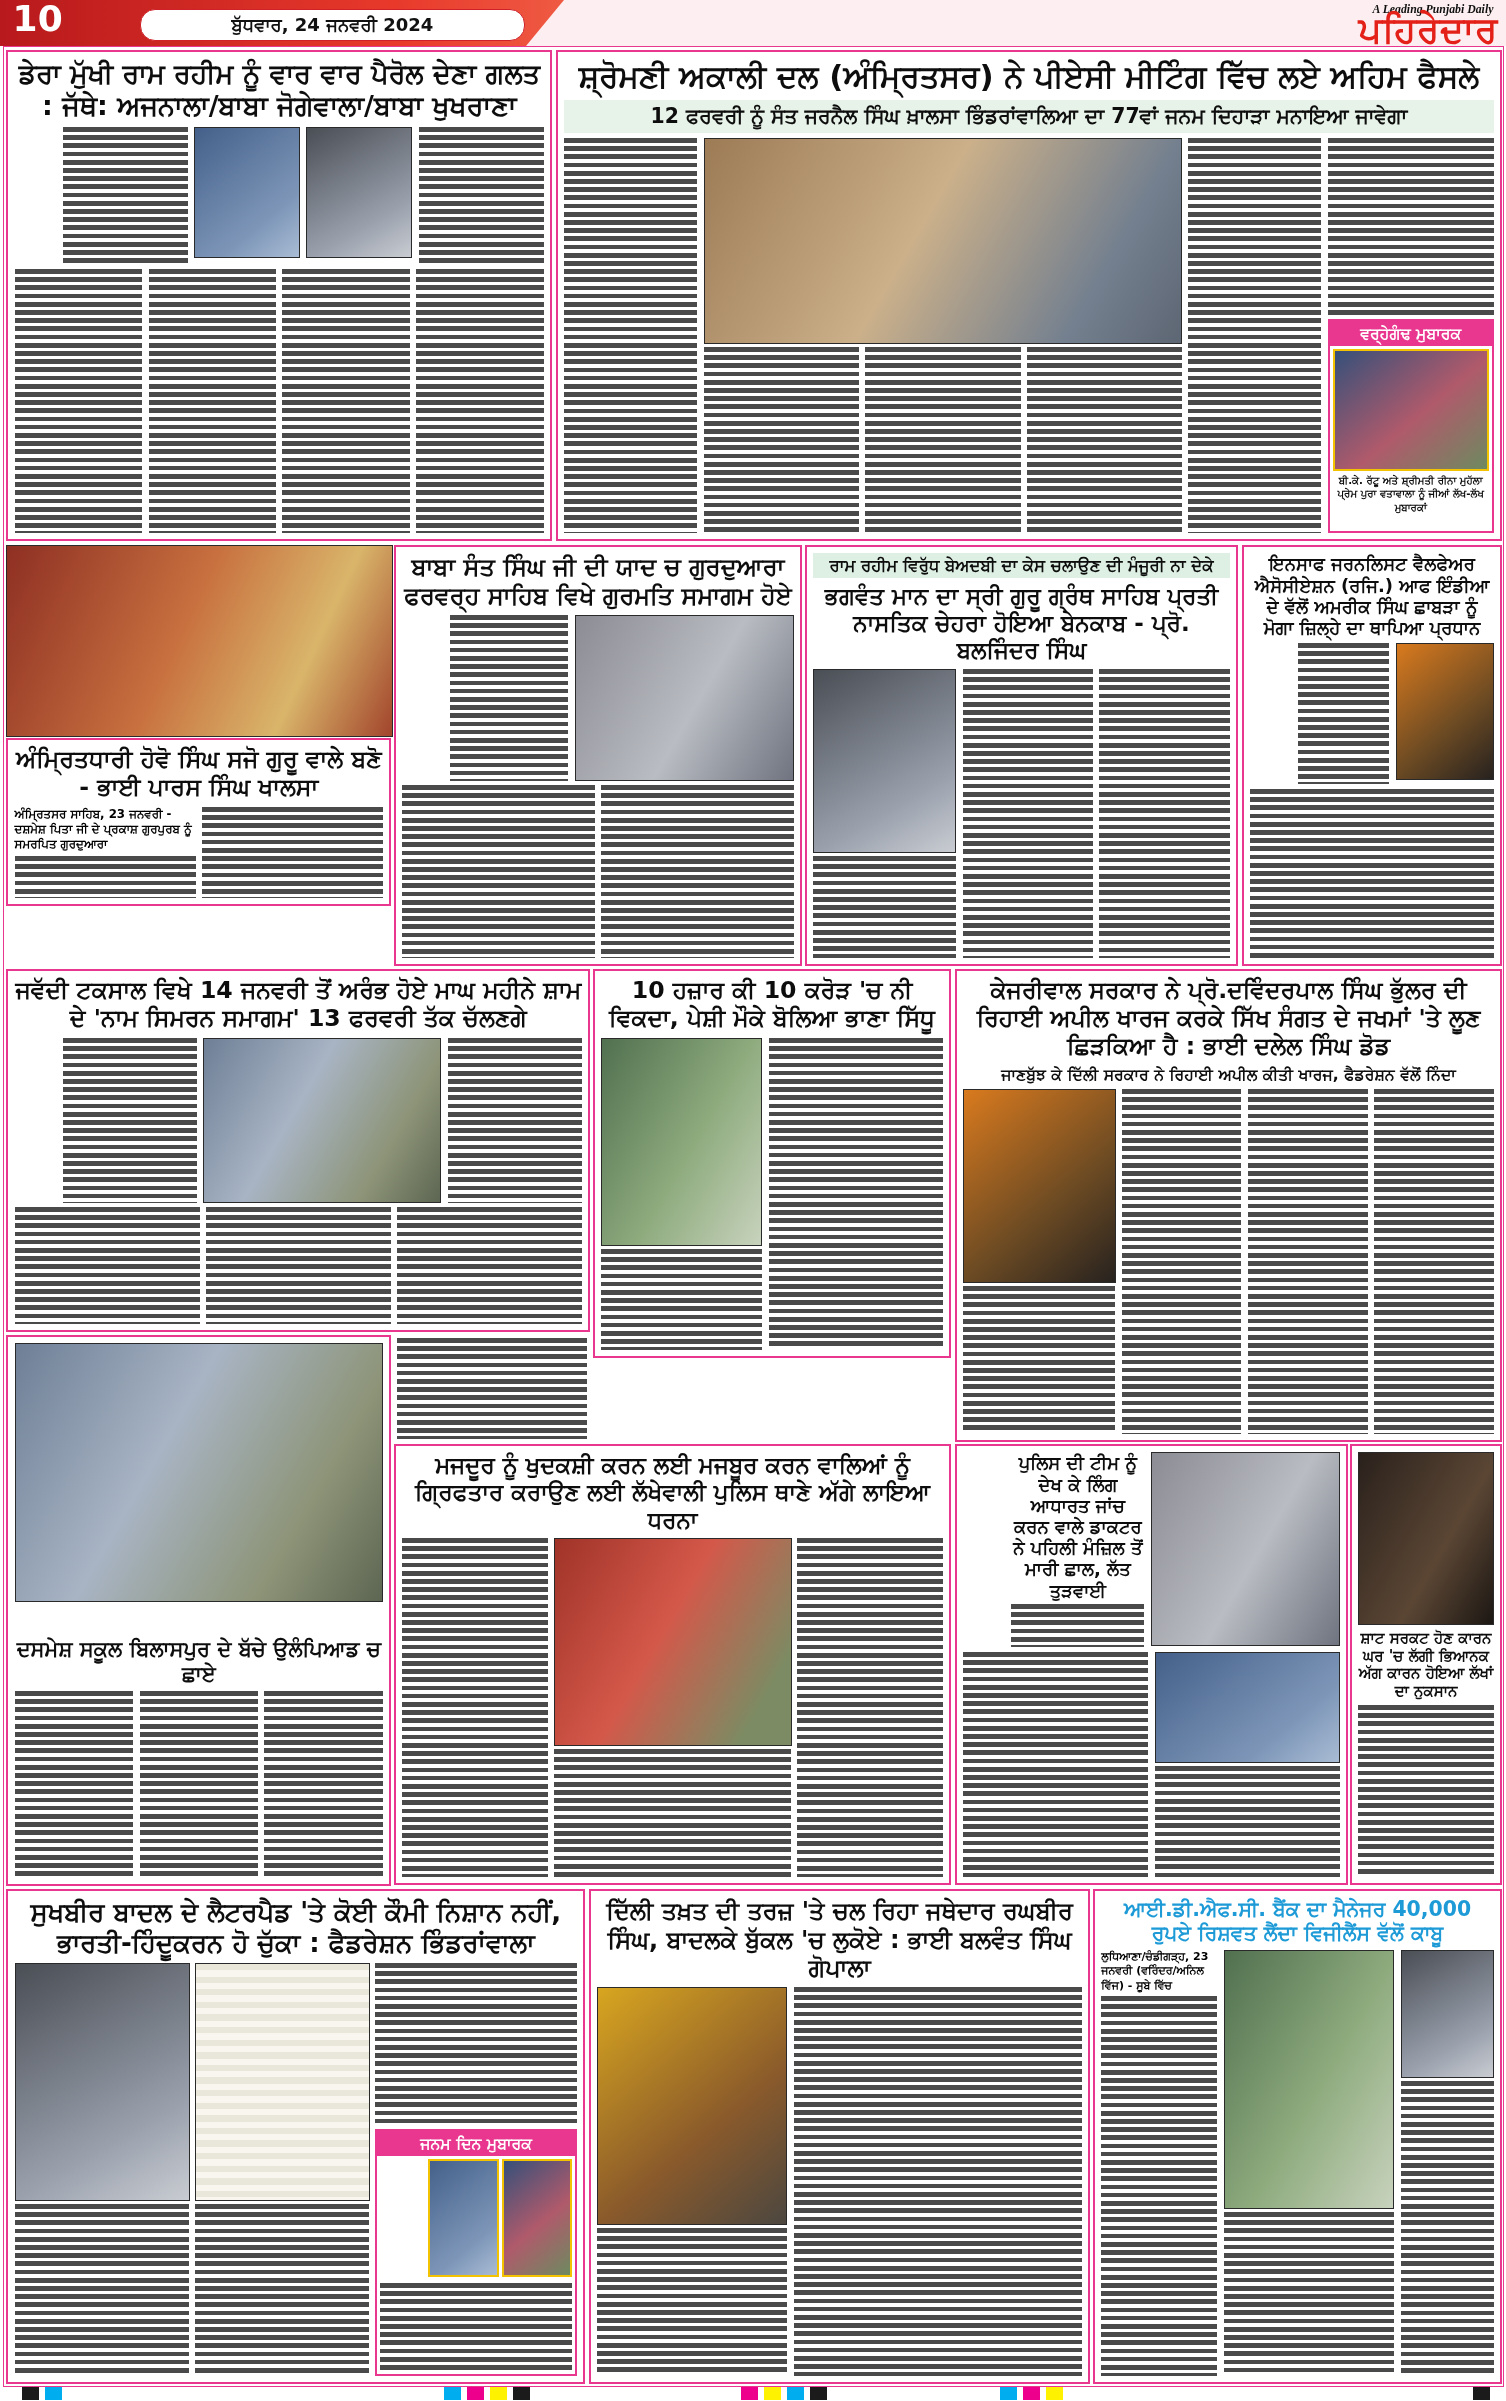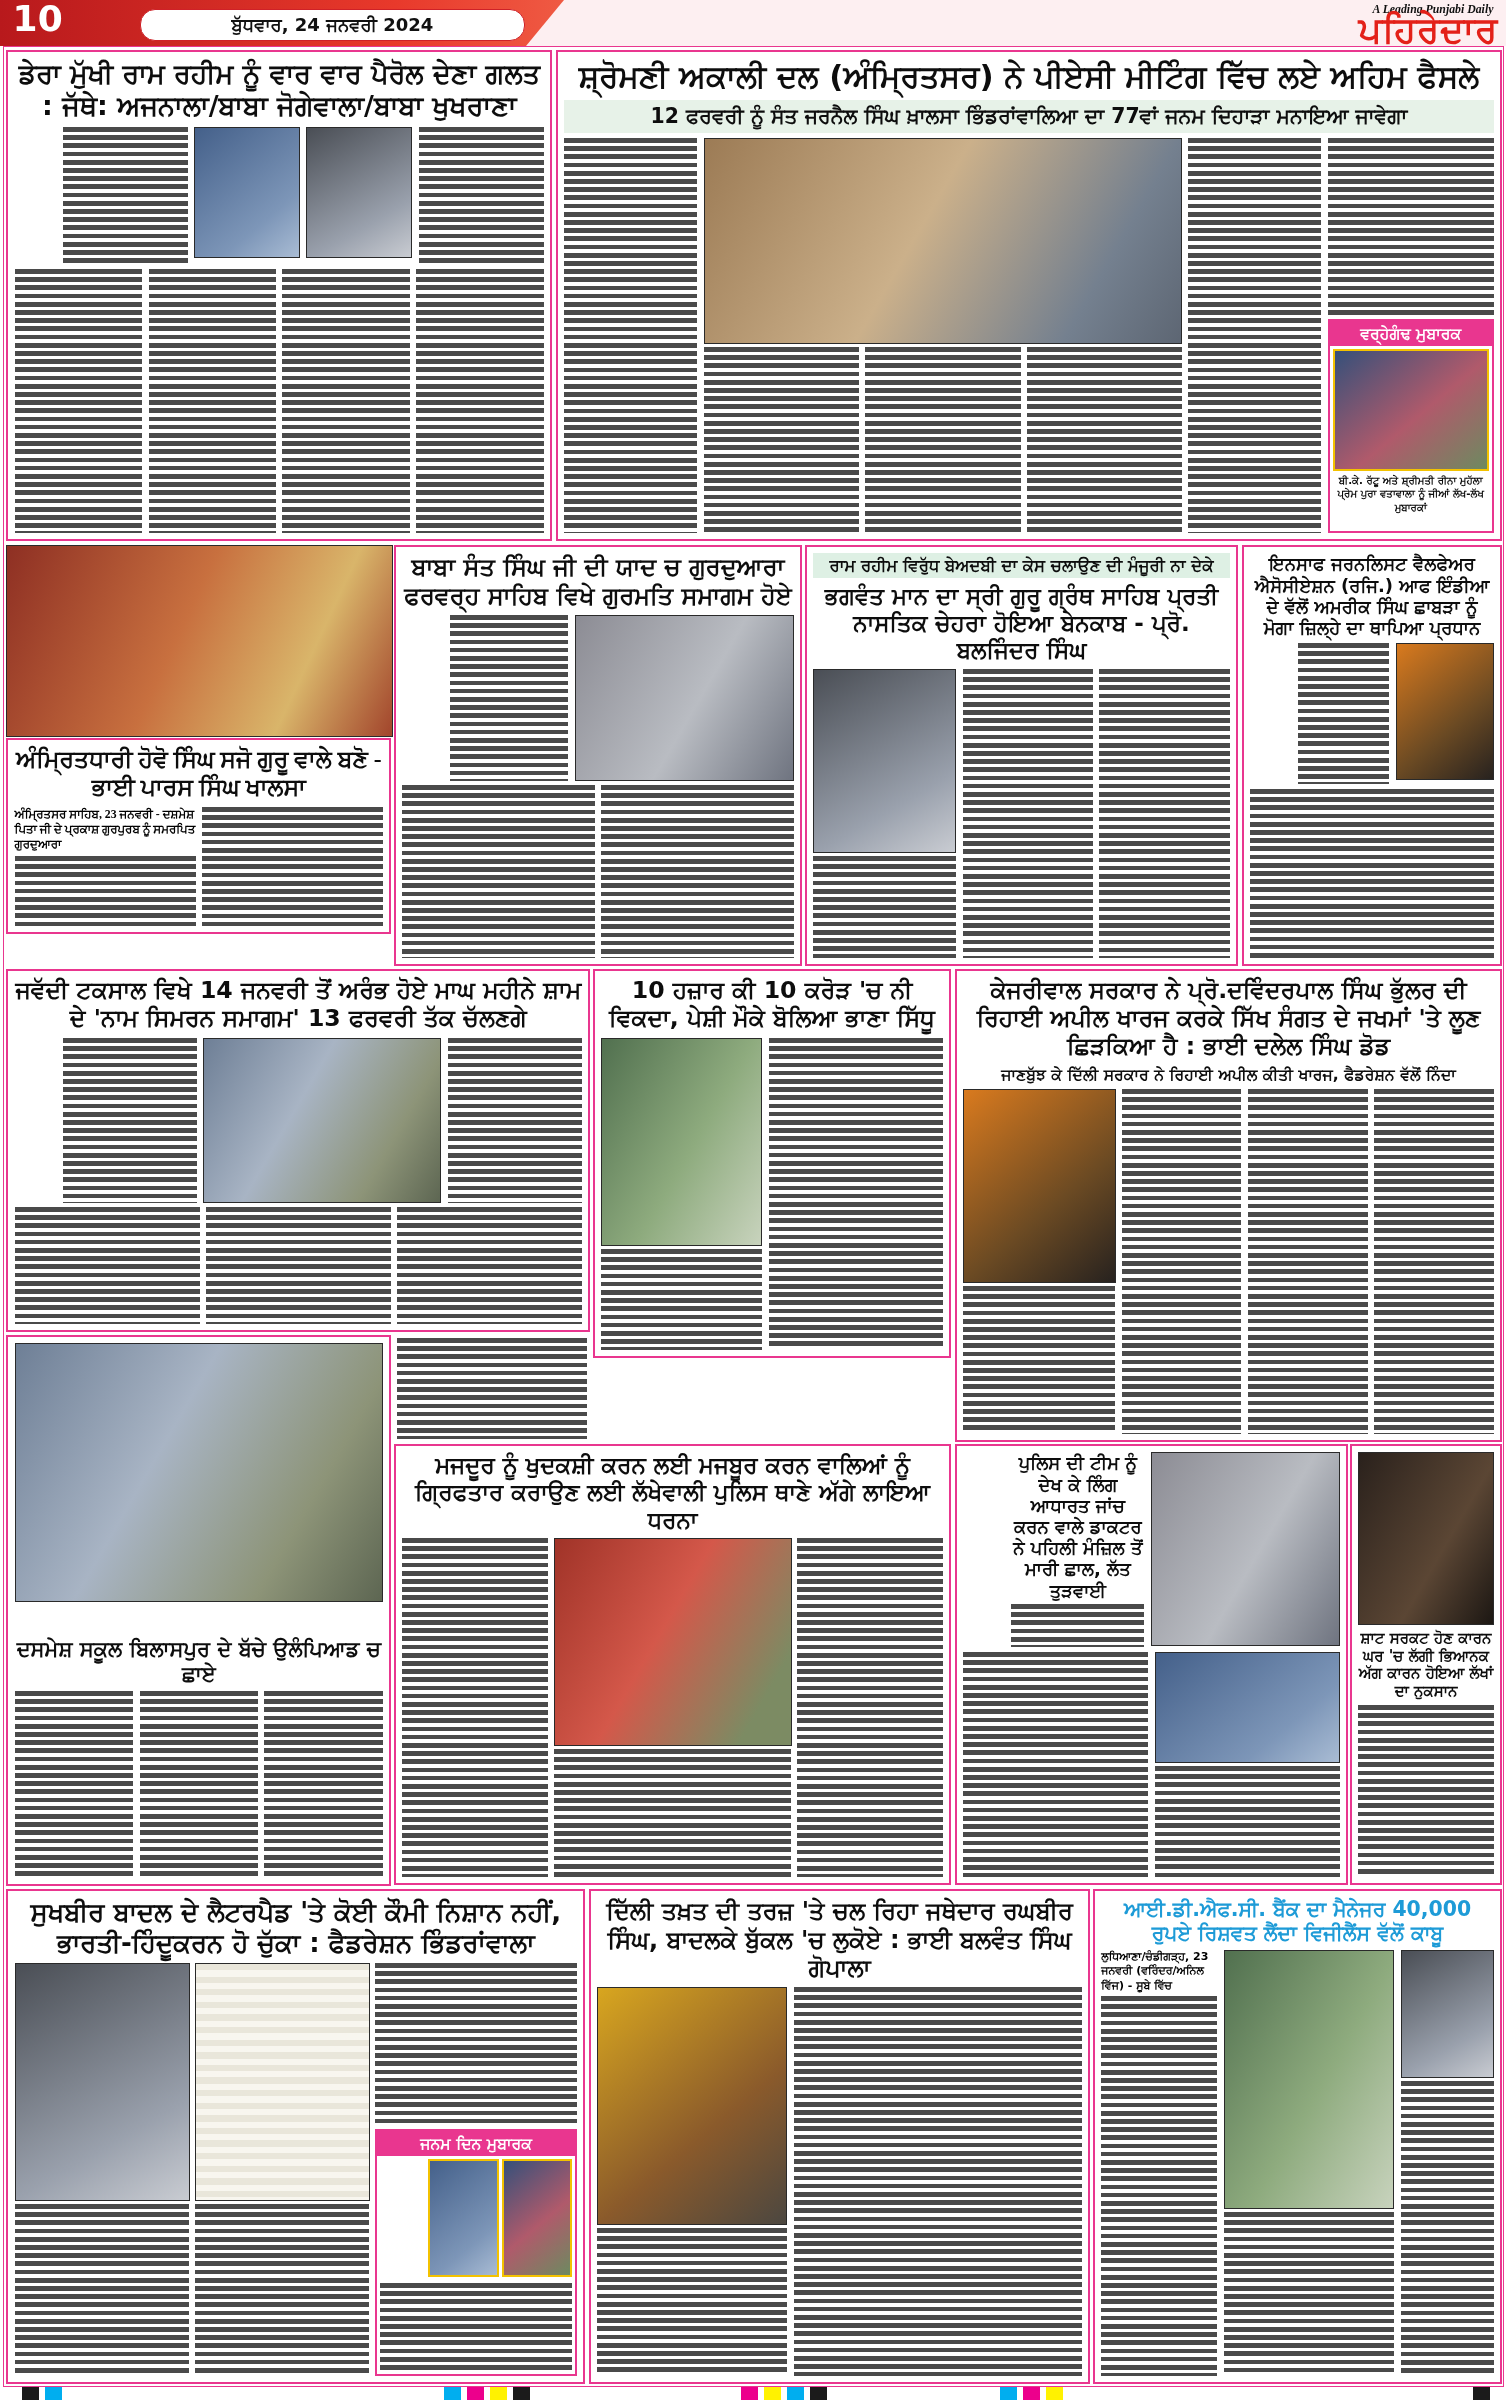--- a/index.html
+++ b/index.html
@@ -110,21 +110,21 @@
         <div class="promotitle">ਵਰ੍ਹੇਗੰਢ ਮੁਬਾਰਕ</div>
         <div class="promophoto ph-couple" style="height:118px;"></div>
         <div class="cap">ਬੀ.ਕੇ. ਰੱਟੂ ਅਤੇ ਸ਼੍ਰੀਮਤੀ ਰੀਨਾ ਮੁਹੱਲਾ ਪ੍ਰੇਮ ਪੁਰਾ ਵਤਾਵਾਲਾ ਨੂੰ ਜੀਆਂ ਲੱਖ-ਲੱਖ ਮੁਬਾਰਕਾਂ</div>
       </div>
     </div>
   </div>
 </div>
 
 <div class="photo ph-carpet" style="position:absolute;left:6.3px;top:545px;width:385px;height:190px;"></div>
 
-<div class="blk" style="left:6.3px;top:738px;width:385px;height:196px;font-family:Liberation Serif, serif;">
+<div class="blk" style="left:6.3px;top:738px;width:385px;height:168px;">
   <div class="hl" style="font-size:23.6px;">ਅੰਮ੍ਰਿਤਧਾਰੀ ਹੋਵੋ ਸਿੰਘ ਸਜੋ ਗੁਰੂ ਵਾਲੇ ਬਣੋ - ਭਾਈ ਪਾਰਸ ਸਿੰਘ ਖਾਲਸਾ</div>
   <div class="row">
     <div class="col">
       <div class="dl">ਅੰਮ੍ਰਿਤਸਰ ਸਾਹਿਬ, 23 ਜਨਵਰੀ - ਦਸ਼ਮੇਸ਼ ਪਿਤਾ ਜੀ ਦੇ ਪ੍ਰਕਾਸ਼ ਗੁਰਪੁਰਬ ਨੂੰ ਸਮਰਪਿਤ ਗੁਰਦੁਆਰਾ</div>
       <div class="gk"></div>
     </div>
     <div class="col gk"></div>
   </div>
 </div>
 

